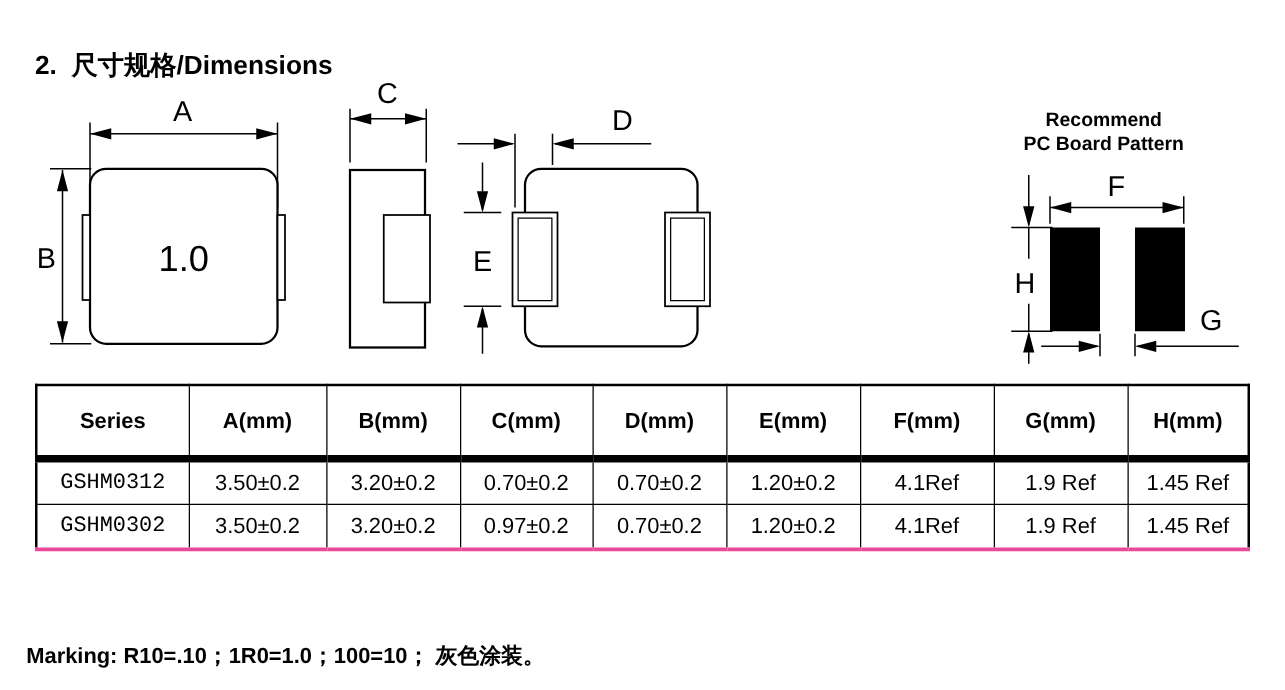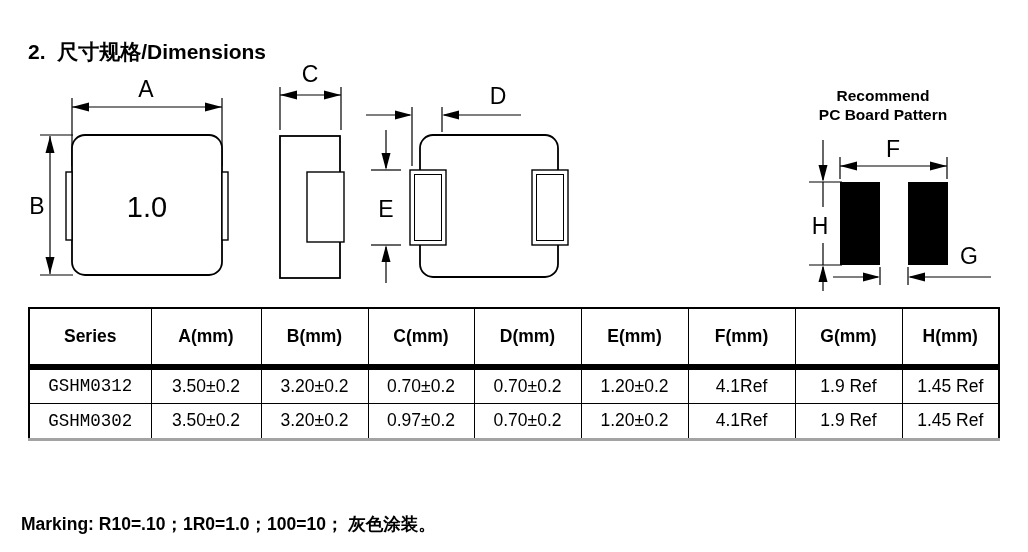--- a/index.html
+++ b/index.html
@@ -44,21 +44,21 @@
   .spec-table th, .spec-table td {
     border: 1px solid #000;
     text-align: center; vertical-align: middle;
     font-size: 17.5px;
     padding: 0 2px;
     overflow: hidden; white-space: nowrap;
   }
   .spec-table { border: 2px solid #000; }
   .spec-table thead th { font-weight: bold; height: 59px; border-bottom: 6px solid #000000; }
   .spec-table tbody td { height: 36px; font-weight: normal; }
-  .spec-table tbody tr:last-child td { border-bottom: 3px solid #a3a3a3; }
+  .spec-table tbody tr:last-child td { border-bottom: 3px solid #ec4899; }
   .series-cell { font-family: "Liberation Mono", monospace; font-size: 18px; }
   .marking-note {
     position: absolute; left: 21px; top: 512px;
     font-size: 17.5px; font-weight: bold;
     white-space: pre;
   }
 </style>
 </head>
 <body>
 

